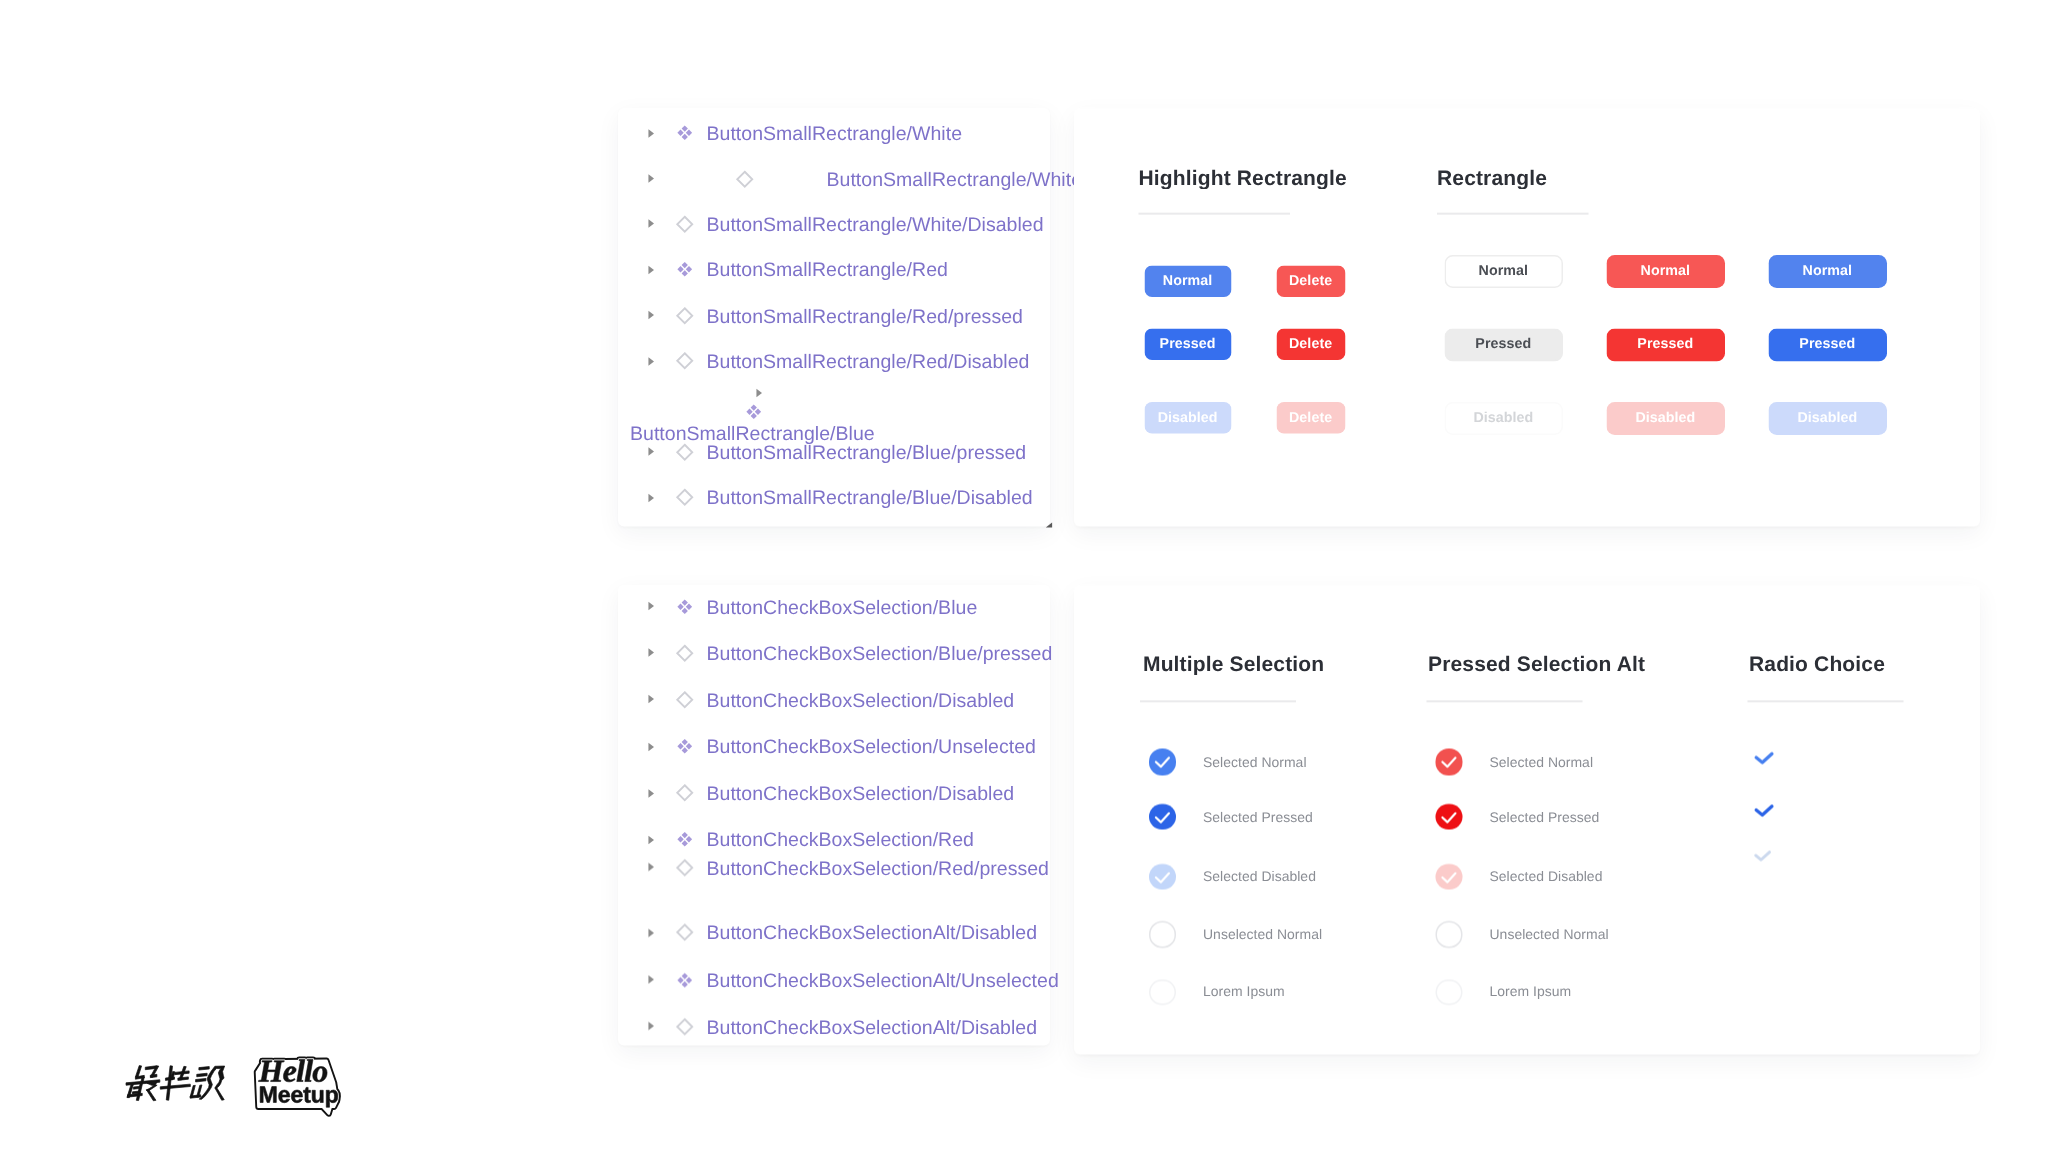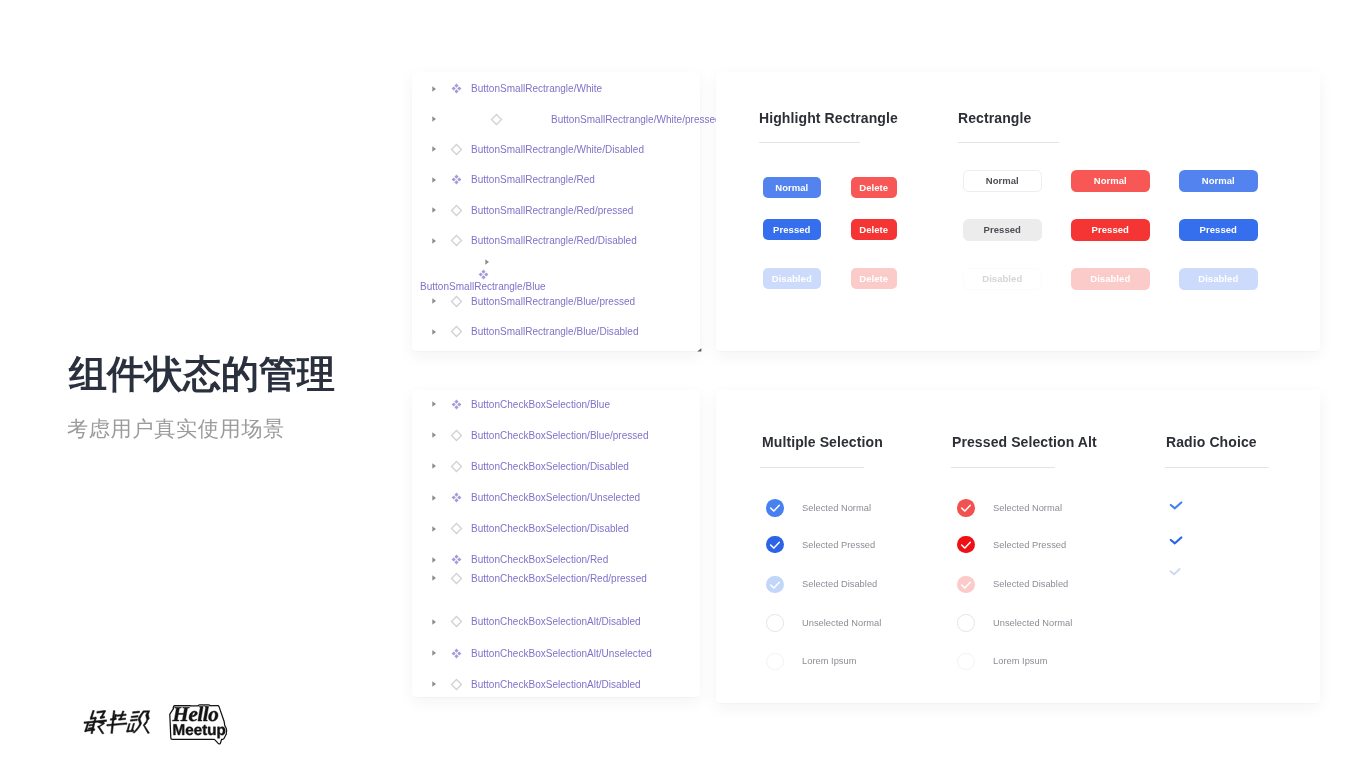--- a/index.html
+++ b/index.html
@@ -21,21 +21,21 @@
   #panel-layers-2{left:412px;top:390px;width:288px;height:307px;}
   #panel-buttons {left:716px;top:72px;width:604px;height:279px;}
   #panel-checks  {left:716px;top:390px;width:604px;height:313px;}
 
   
   .layer-row{position:absolute;left:0;height:30px;display:flex;align-items:center;}
   .caret{width:12px;height:12px;margin-left:16.2px;flex:0 0 auto;position:relative;}
   .caret svg{display:block;}
   .lyr-ico{width:13px;height:13px;margin-left:10.3px;flex:0 0 auto;}
   .lyr-ico svg{display:block;}
-  .lyr-name{margin-left:7.8px;font-size:10px;color:#7e72c9;letter-spacing:.02px;
+  .lyr-name{margin-left:7.8px;font-size:13px;color:#7e72c9;letter-spacing:.02px;
             white-space:nowrap;font-weight:400;}
 
   
   .resize-handle{position:absolute;right:-1.5px;bottom:-0.5px;width:8px;height:8px;}
 
   
   .sec-title{position:absolute;font-size:14px;font-weight:700;color:#2c2f36;
              letter-spacing:.1px;white-space:nowrap;}
   .sec-rule{position:absolute;height:1px;background:#e3e4e6;}
 
@@ -77,22 +77,20 @@
 
   
   .logo-cn{position:absolute;left:83px;top:708px;}
   .logo-hm{position:absolute;left:163.5px;top:699px;}
 </style>
 </head>
 <body>
 
 <div class="slide">
 
-  <div class="headline">组件状态的管理</div>
-  <div class="subhead">考虑用户真实使用场景</div>
 
   <div class="panel" id="panel-layers-1">
     <div id="layers-1">
         <div class="layer-row" style="top: 1.6px;">
           <span class="caret">
             <svg width="12" height="12" viewBox="0 0 12 12">
               <path d="M4.3 3.2 L8.0 6.0 L4.3 8.8 Z" fill="#8d8d8d"></path>
             </svg>
           </span>
           <span class="lyr-ico">

